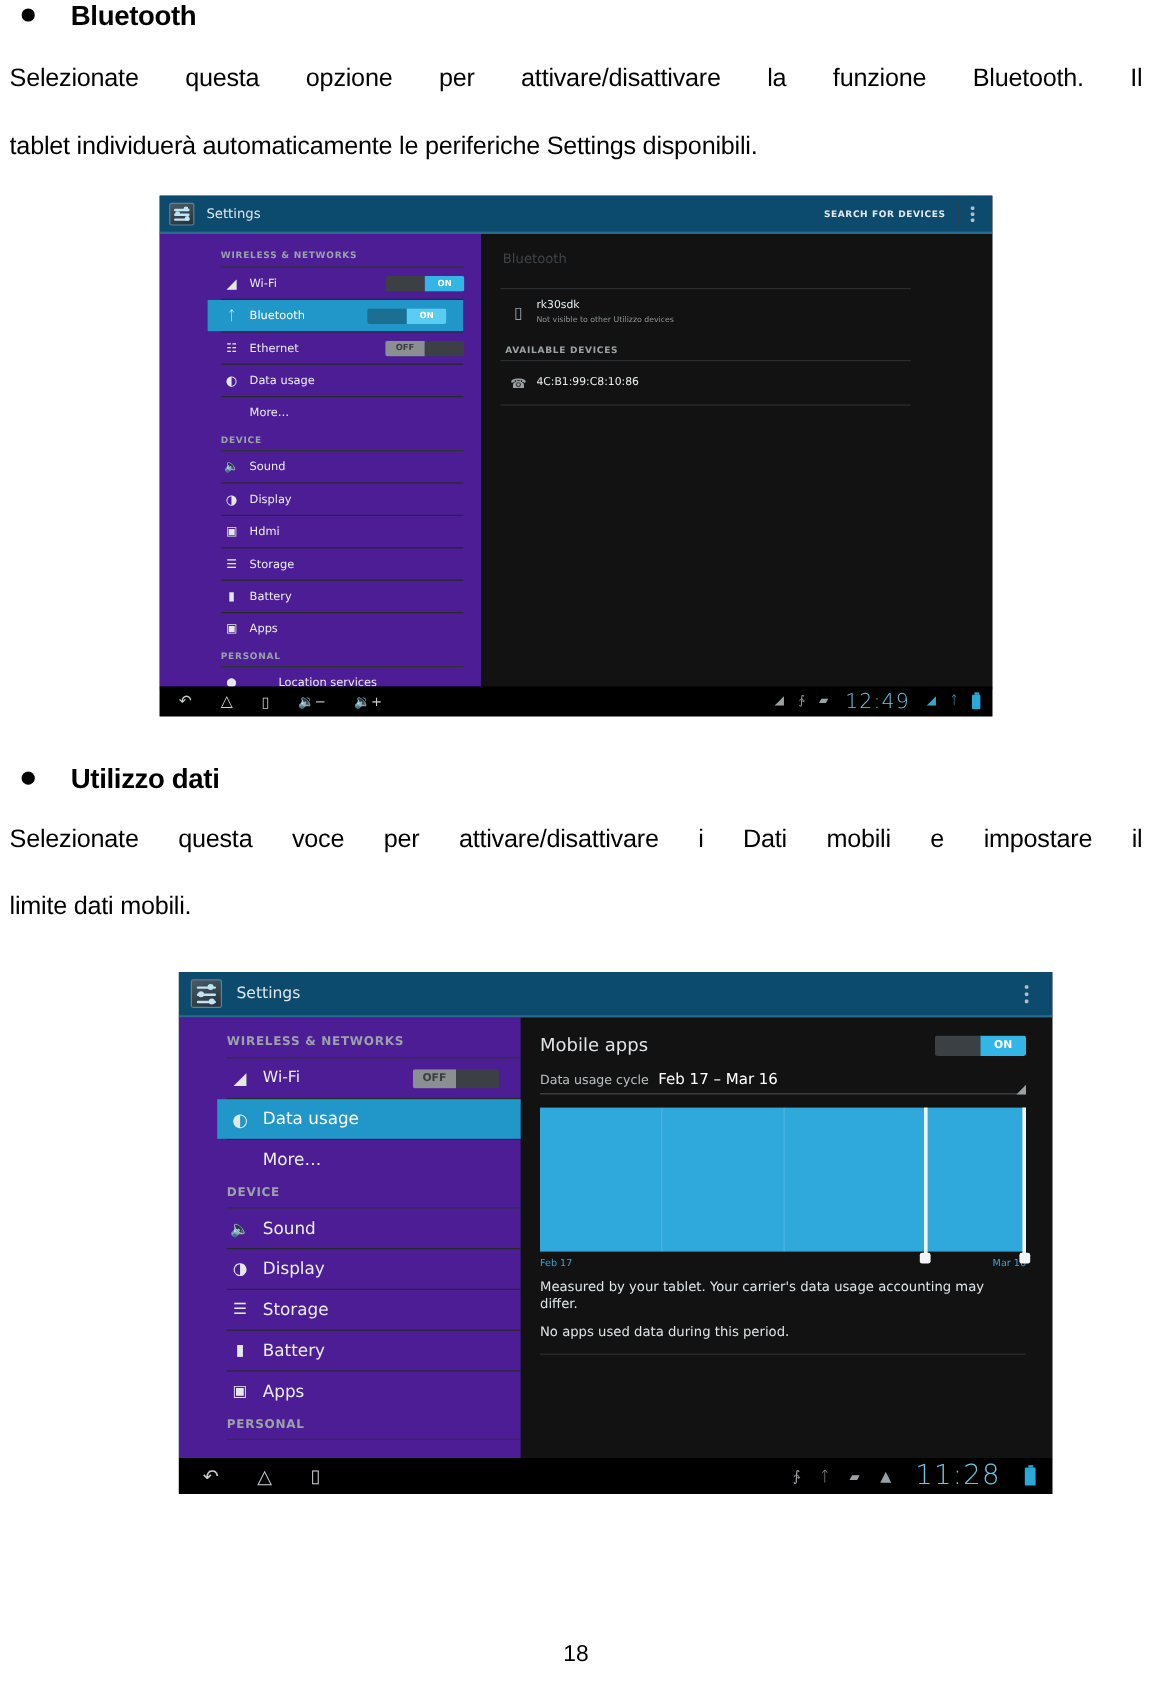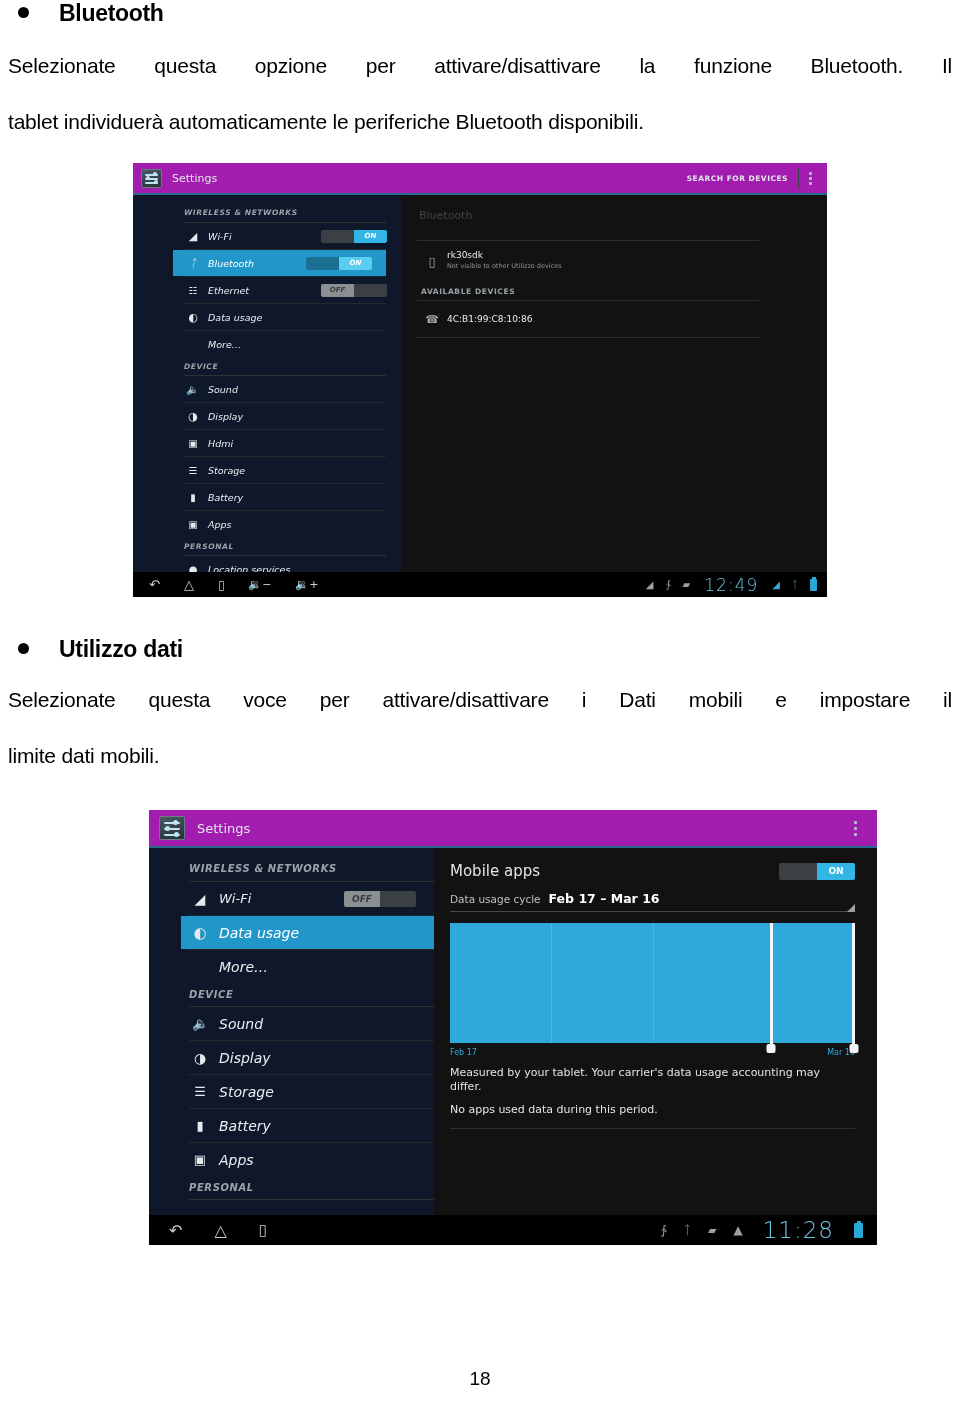--- a/index.html
+++ b/index.html
@@ -40,42 +40,42 @@
   
   .shot {
     position:absolute;
     background:#0a0a0a;
     overflow:hidden;
     color:#e8e8e8;
     font-family:"DejaVu Sans", sans-serif;
   }
   .shot .actionbar {
     display:flex; align-items:center;
-    background:#a21caf;
+    background:#0c4a6e;
     border-bottom: 2px solid #2a6a8c;
     position:relative;
   }
   .shot .ab-icon {
     background: linear-gradient(160deg,#4b5a63,#263037);
     border:1px solid #6d7d87;
     border-radius:2px;
     position:relative;
     flex:0 0 auto;
   }
   .shot .ab-icon i {
     position:absolute; background:#bfe4f5; border-radius:1px; display:block;
   }
   .shot .ab-title { color:#dfe7ea; flex:1 1 auto; }
   .shot .ab-action { color:#e4e8ea; font-weight:bold; letter-spacing:.5px;}
   .shot .ab-sep { width:1px; background:#3a3f42; }
   .kebab { display:flex; flex-direction:column; align-items:center; justify-content:center; flex:0 0 auto; }
   .kebab span { display:block; background:#b9bdbf; border-radius:1px; }
 
   .shot .content { display:flex; position:relative; }
-  .shot .sidebar { background:#0f172a; position:relative;font-style:italic; }
+  .shot .sidebar { background:#4c1d95; position:relative; }
   .shot .detail { background:#121212; position:relative; flex:1 1 auto; }
 
   .sec-head { color:#9aa3a8; letter-spacing:.6px; font-weight:bold; }
   .sec-rule { background:#2e3234; height:1px; }
 
   .srow { display:flex; align-items:center; position:relative; }
   .srow.sel { background:#2196c8; }
   .srow .ic { flex:0 0 auto; position:relative; color:#e3e8ea; display:flex; align-items:center; justify-content:center;}
   .srow .lbl { flex:1 1 auto; color:#e9eef0; }
   .srow.sel .lbl { color:#ffffff; }
@@ -124,21 +124,21 @@
 
 <div class="page">
 
   <div class="bullet-head" style="left:18px; top:0px;">
     <span class="bullet-dot"></span>
     <span>Bluetooth</span>
   </div>
 
   <div class="body-par" style="left:8px; top:38px; width:944px;">
     <span class="justified">Selezionate questa opzione per attivare/disattivare la funzione Bluetooth. Il</span>
-    <span>tablet individuerà automaticamente le periferiche Bluetooth disponibili.</span>
+    <span>tablet individuerà automaticamente le periferiche Settings disponibili.</span>
   </div>
 
   <div class="shot" style="left:133px; top:163px; width:694px; height:434px;">
 
     <div class="actionbar" style="height:32px; padding:0 6px 0 8px;">
       <div class="ab-icon" style="width:21px; height:19px;">
         <i style="left:3px; top:4px; width:13px; height:2px;"></i>
         <i style="left:11px; top:2px; width:4px; height:4px; border-radius:50%;"></i>
         <i style="left:3px; top:8px; width:13px; height:2px;"></i>
         <i style="left:4px; top:6px; width:4px; height:4px; border-radius:50%;"></i>
@@ -239,21 +239,21 @@
         <div class="srow" style="height:26px; padding-left:11px;">
           <span class="ic" style="width:18px;height:14px;font-size:10px;">▣</span>
           <span class="lbl" style="font-size:9.5px; padding-left:6px;">Apps</span>
         </div>
 
         <div class="sec-head" style="font-size:7.5px; padding:5px 0 4px 11px;">PERSONAL</div>
         <div class="sec-rule" style="margin-left:11px; width:202px;"></div>
 
         <div class="srow" style="height:26px; padding-left:11px; overflow:hidden;">
           <span class="ic" style="width:18px;height:14px;font-size:10px;">●</span>
-          <span class="lbl" style="font-size:9.5px; padding-left:6px;">Location services</span>
+          <span class="lbl" style="font-size:9.5px; padding-left:6px;margin-left:24px;">Location services</span>
         </div>
       </div>
 
       <div class="detail" style="padding:14px 0 0 14px;">
         <div class="det-title" style="font-size:11px; padding-left:4px;">Bluetooth</div>
 
         <div class="det-rule" style="width:342px; margin:18px 0 0 2px;"></div>
 
         <div class="dev" style="padding:8px 0 8px 2px;">
           <span class="dic" style="width:30px;height:24px;font-size:13px;">▯</span>
@@ -392,21 +392,21 @@
         <div style="display:flex; align-items:center;">
           <span class="det-text" style="font-size:15px; flex:1 1 auto;">Mobile apps</span>
           <span class="toggle on" style="width:76px; height:17px;">
             <span class="half left" style="width:38px;"></span>
             <span class="half right" style="width:38px; font-size:9px;">ON</span>
           </span>
         </div>
 
         <div style="display:flex; align-items:baseline; margin-top:11px;">
           <span style="color:#b9c0c4; font-size:10.5px; flex:0 0 auto;">Data usage cycle</span>
-          <span style="color:#ffffff; font-size:12.5px; font-weight:bold; padding-left:8px;">Feb 17 – Mar 16</span>
+          <span style="color:#ffffff; font-size:12.5px; font-weight:normal; padding-left:8px;">Feb 17 – Mar 16</span>
         </div>
         <div class="cycle-rule" style="margin-top:5px;"></div>
 
         <div class="chart-wrap" style="margin-top:11px;">
           <div class="chart-area" style="height:120px;">
             <span class="chart-gridline" style="left:25%;"></span>
             <span class="chart-gridline" style="left:50%;"></span>
             <span class="chart-vline" style="left:79%;"></span>
             <span class="chart-vline" style="left:calc(100% - 3px);"></span>
           </div>

